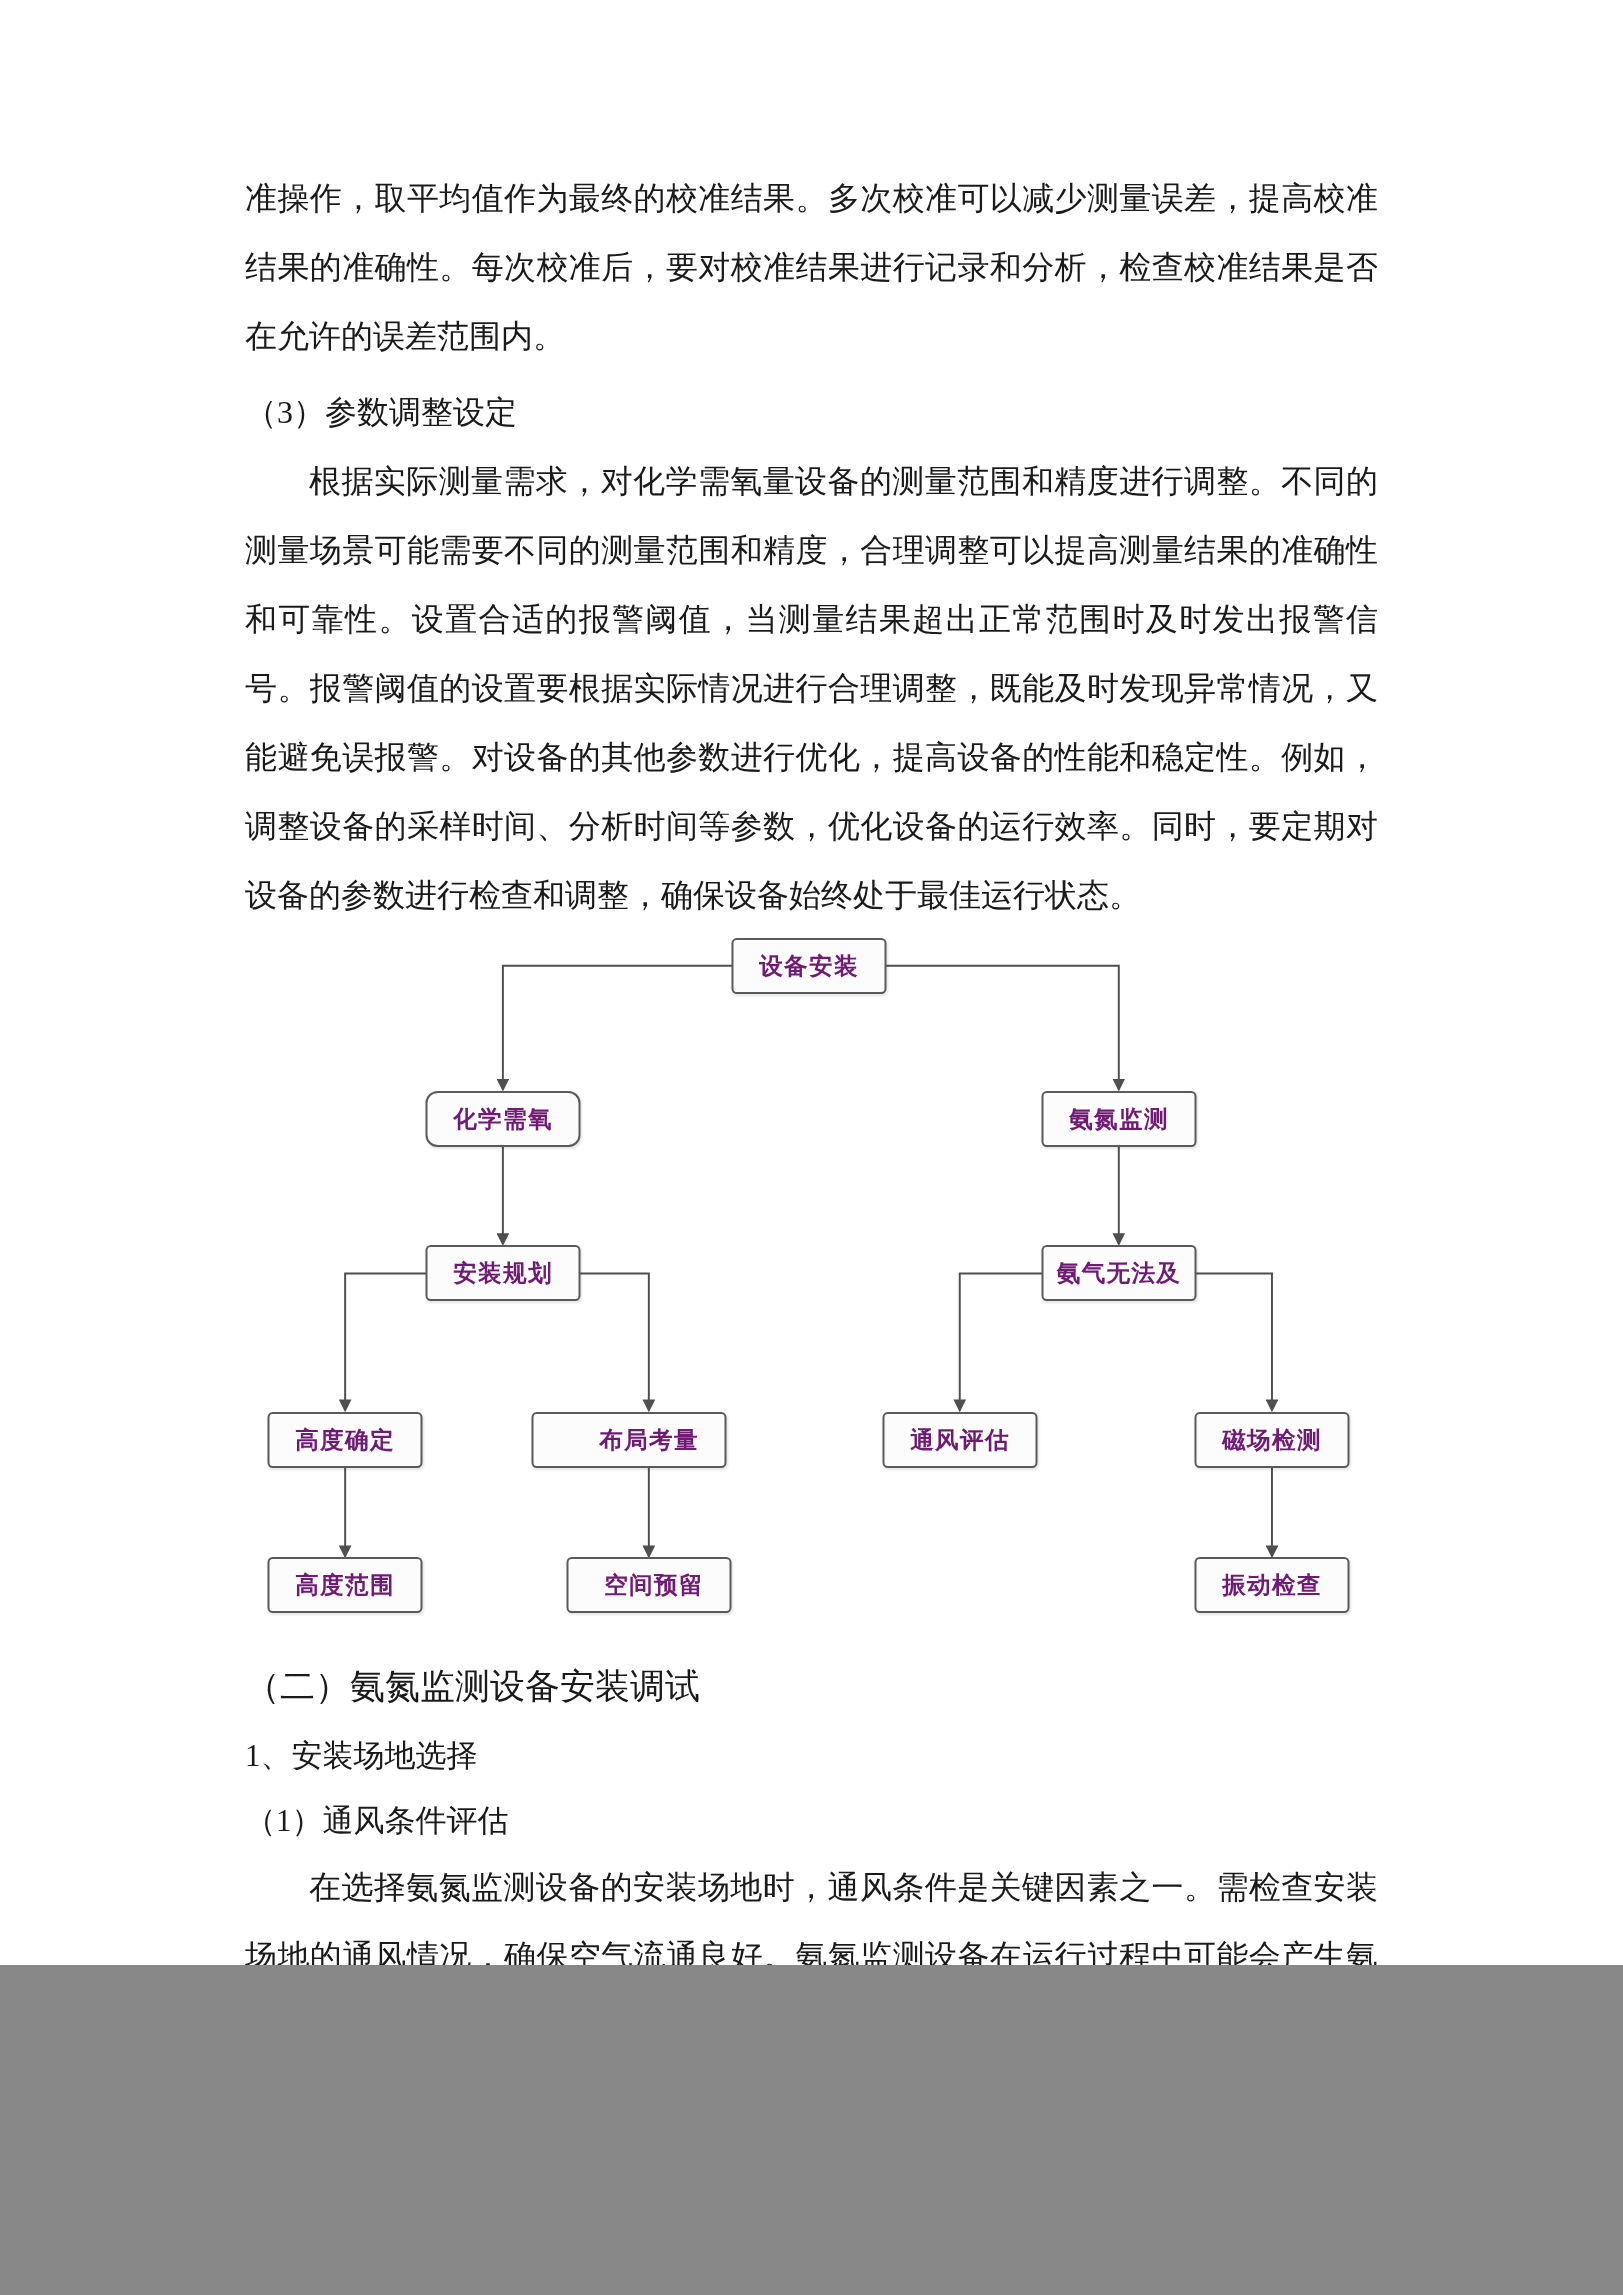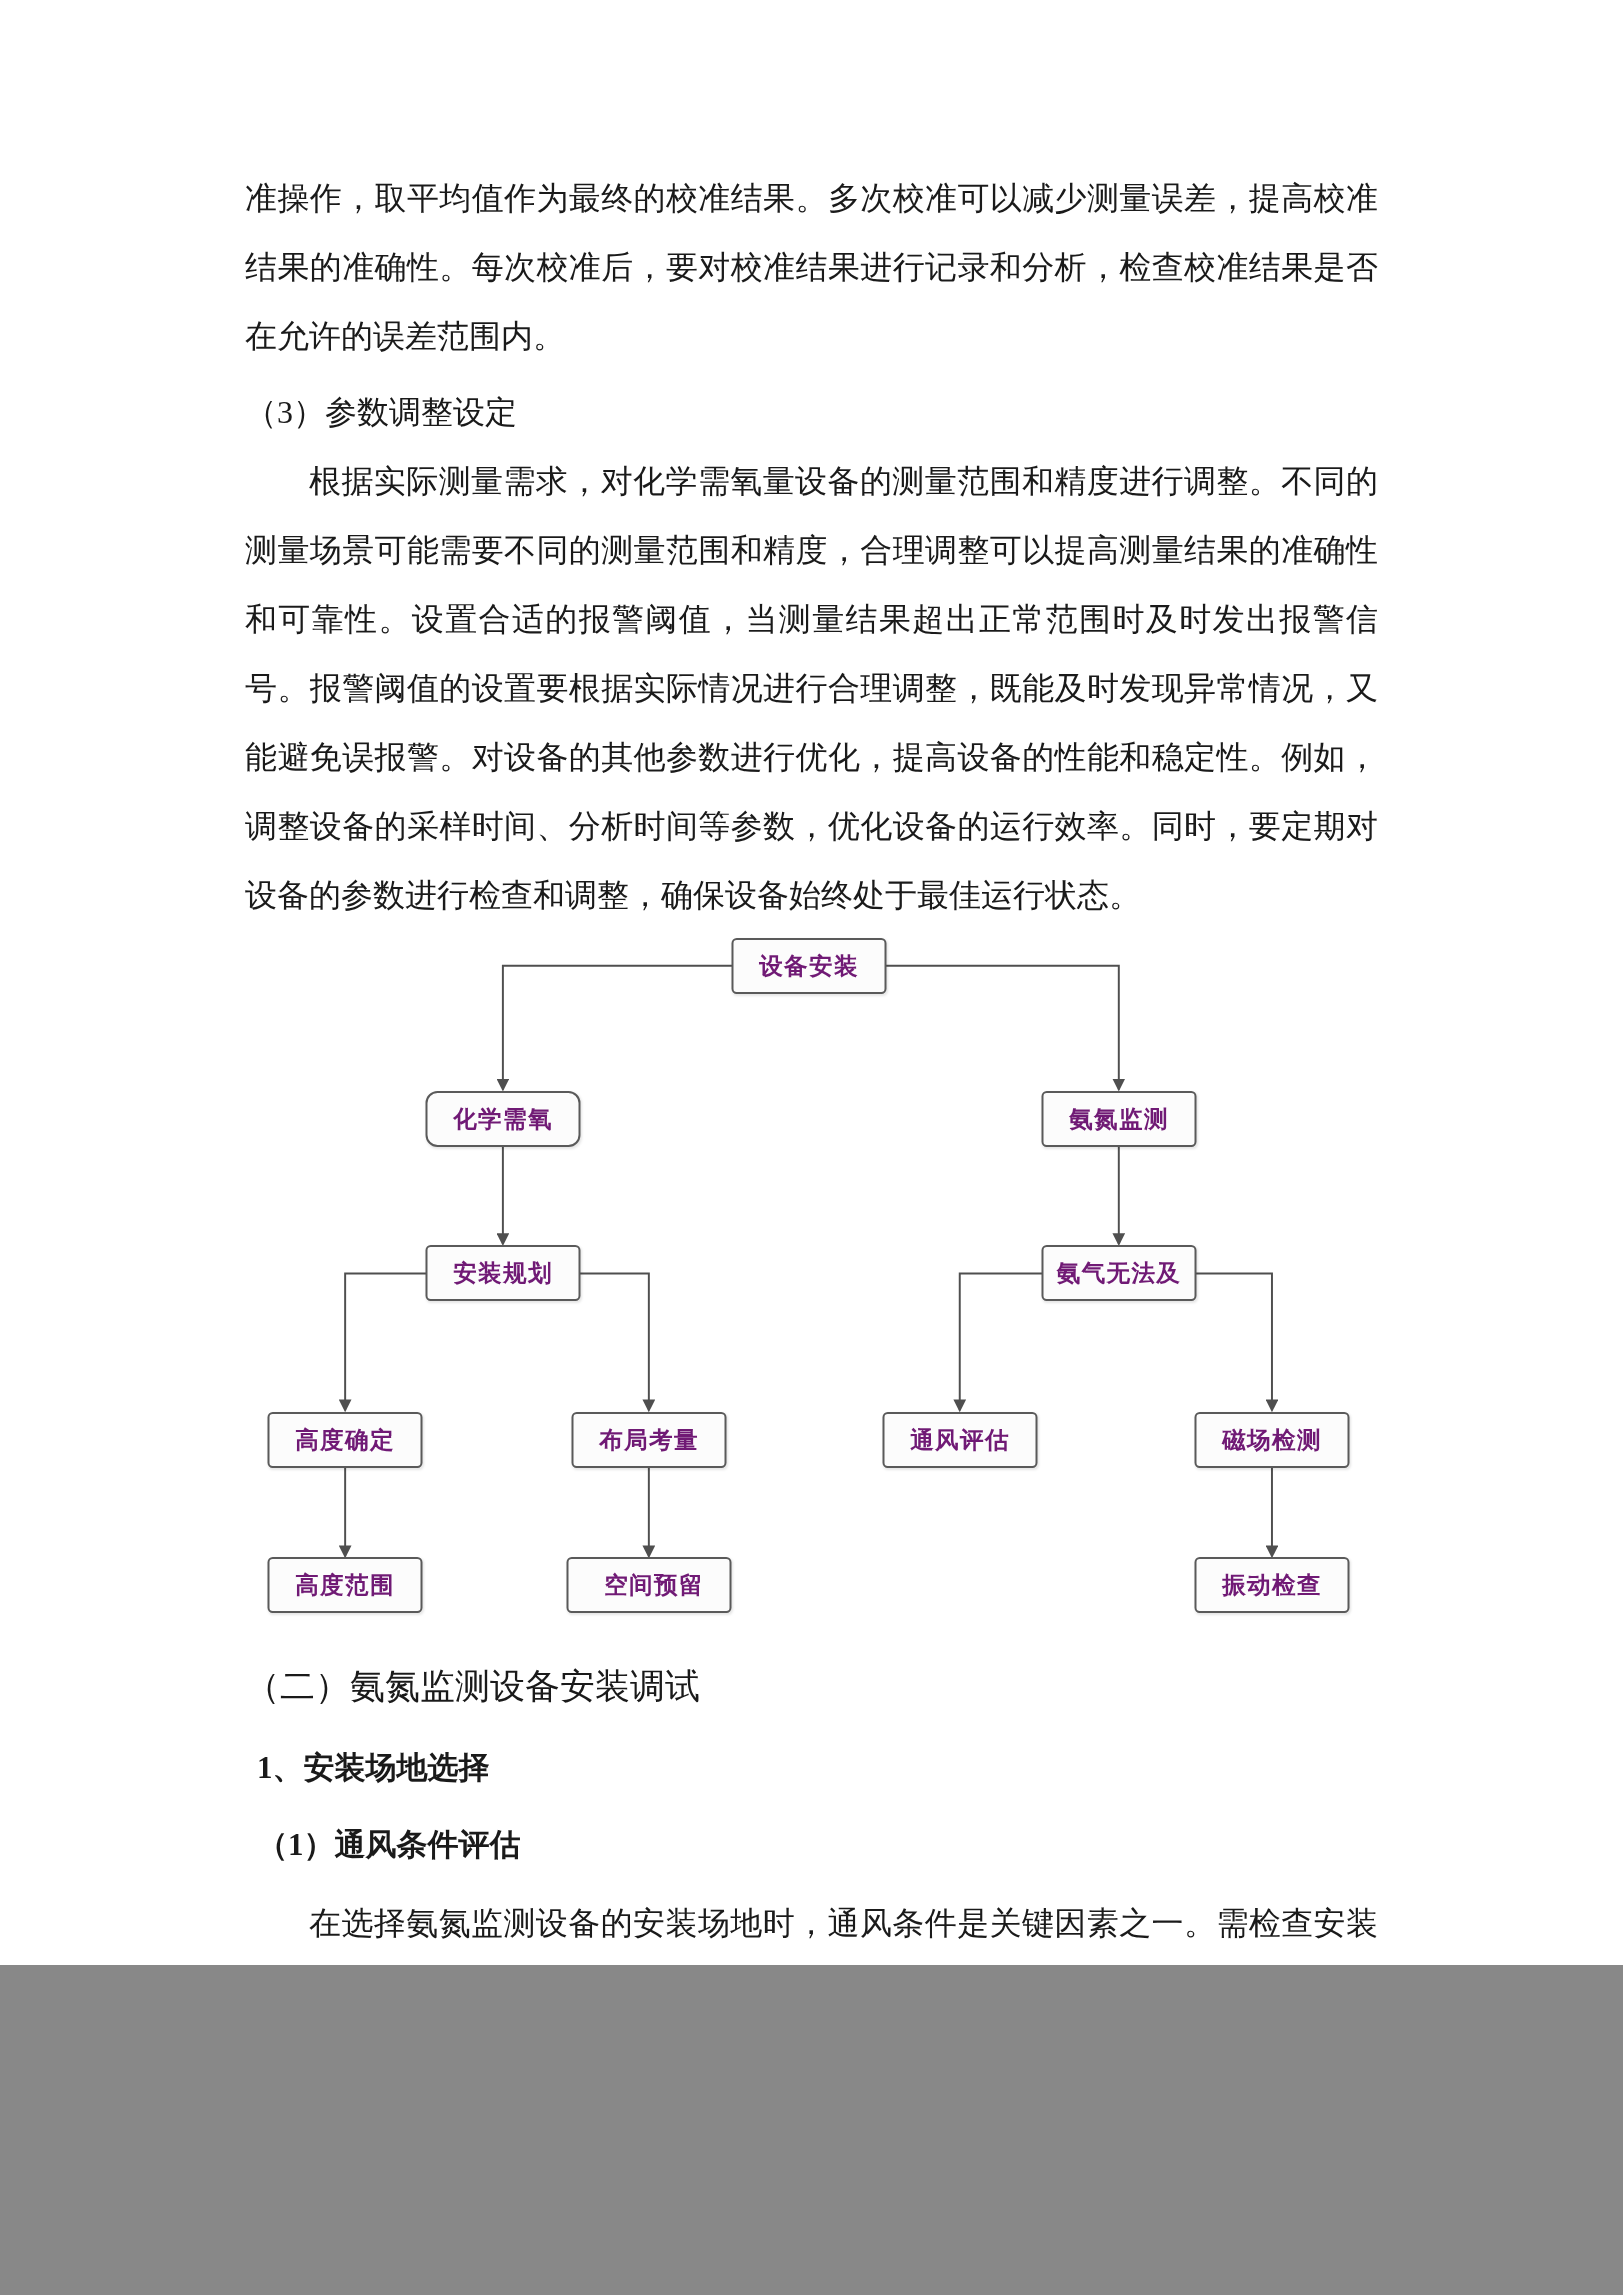--- a/index.html
+++ b/index.html
@@ -31,22 +31,22 @@
   }
   .section-heading {
     font-size:35px;
     line-height:72px;
     margin:22px 0 0 0;
     font-weight:normal;
   }
   .subheading {
     font-size:31px;
     line-height:65px;
-    margin:12px;
-    font-weight:bold;
+    margin:0;
+    font-weight:normal;
   }
   
   .flowchart {
     position:relative;
     width:100%;
     height:694px;
     margin-top:5.2px;
   }
   .flowchart svg.connectors {
     position:absolute; inset:0;
@@ -111,21 +111,21 @@
           <polyline points="1569,811 1569,949" marker-end="url(#arrow)"></polyline>
         </g>
       </svg>
 
       <div class="node" style="left:564px; top:31px;">设备安装</div>
       <div class="node" style="left:258px; top:184px;border-radius:12px;">化学需氧</div>
       <div class="node" style="left:874px; top:184px;">氨氮监测</div>
       <div class="node" style="left:258px; top:338px;">安装规划</div>
       <div class="node" style="left:874px; top:338px;">氨气无法及</div>
       <div class="node" style="left:100px; top:505px;">高度确定</div>
-      <div class="node" style="left:404px; top:505px;">布局考量</div>
+      <div class="node" style="left:384px; top:505px;padding-left:40px;">布局考量</div>
       <div class="node" style="left:715px; top:505px;">通风评估</div>
       <div class="node" style="left:1027px; top:505px;">磁场检测</div>
       <div class="node" style="left:100px; top:650px;">高度范围</div>
       <div class="node" style="left:404px; top:650px;padding-left:10px;">空间预留</div>
       <div class="node" style="left:1027px; top:650px;">振动检查</div>
     </div>
 
     <p class="section-heading">（二）氨氮监测设备安装调试</p>
 
     <p class="subheading">1、安装场地选择</p>

